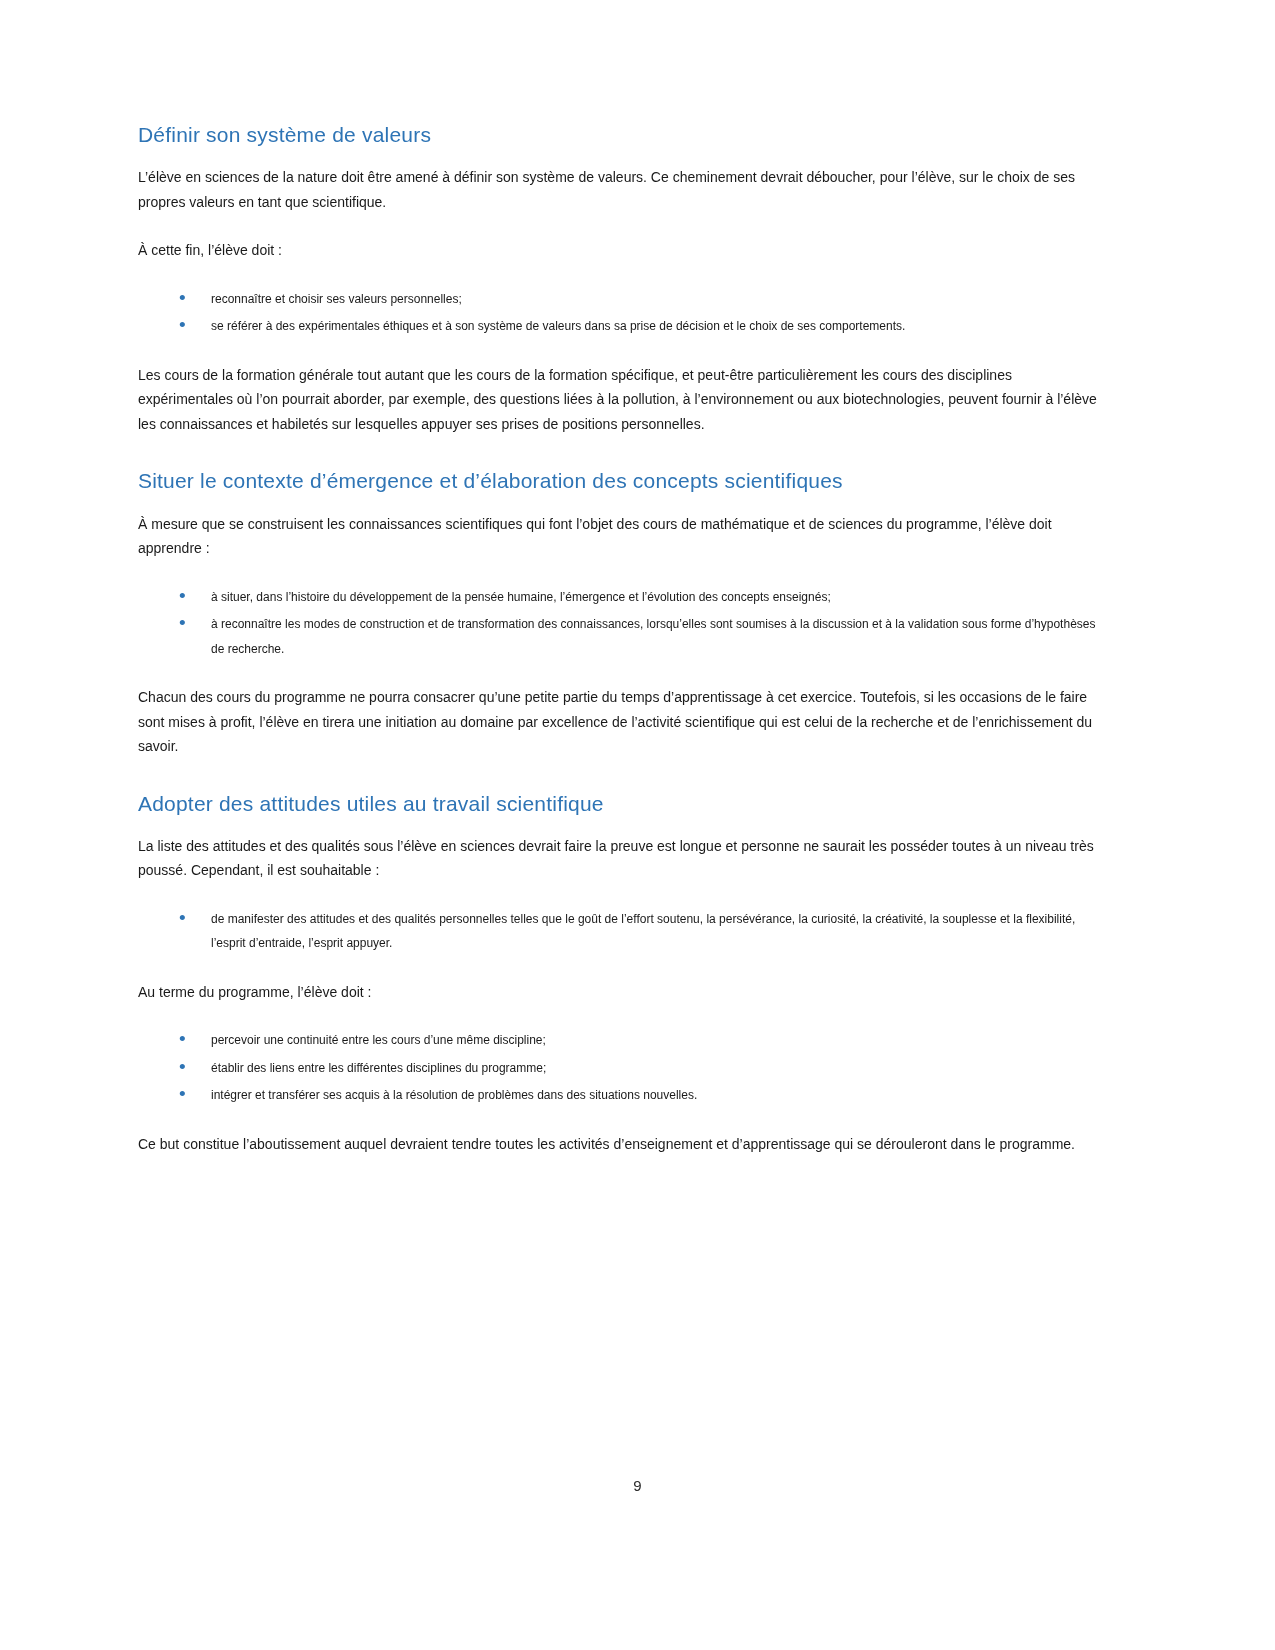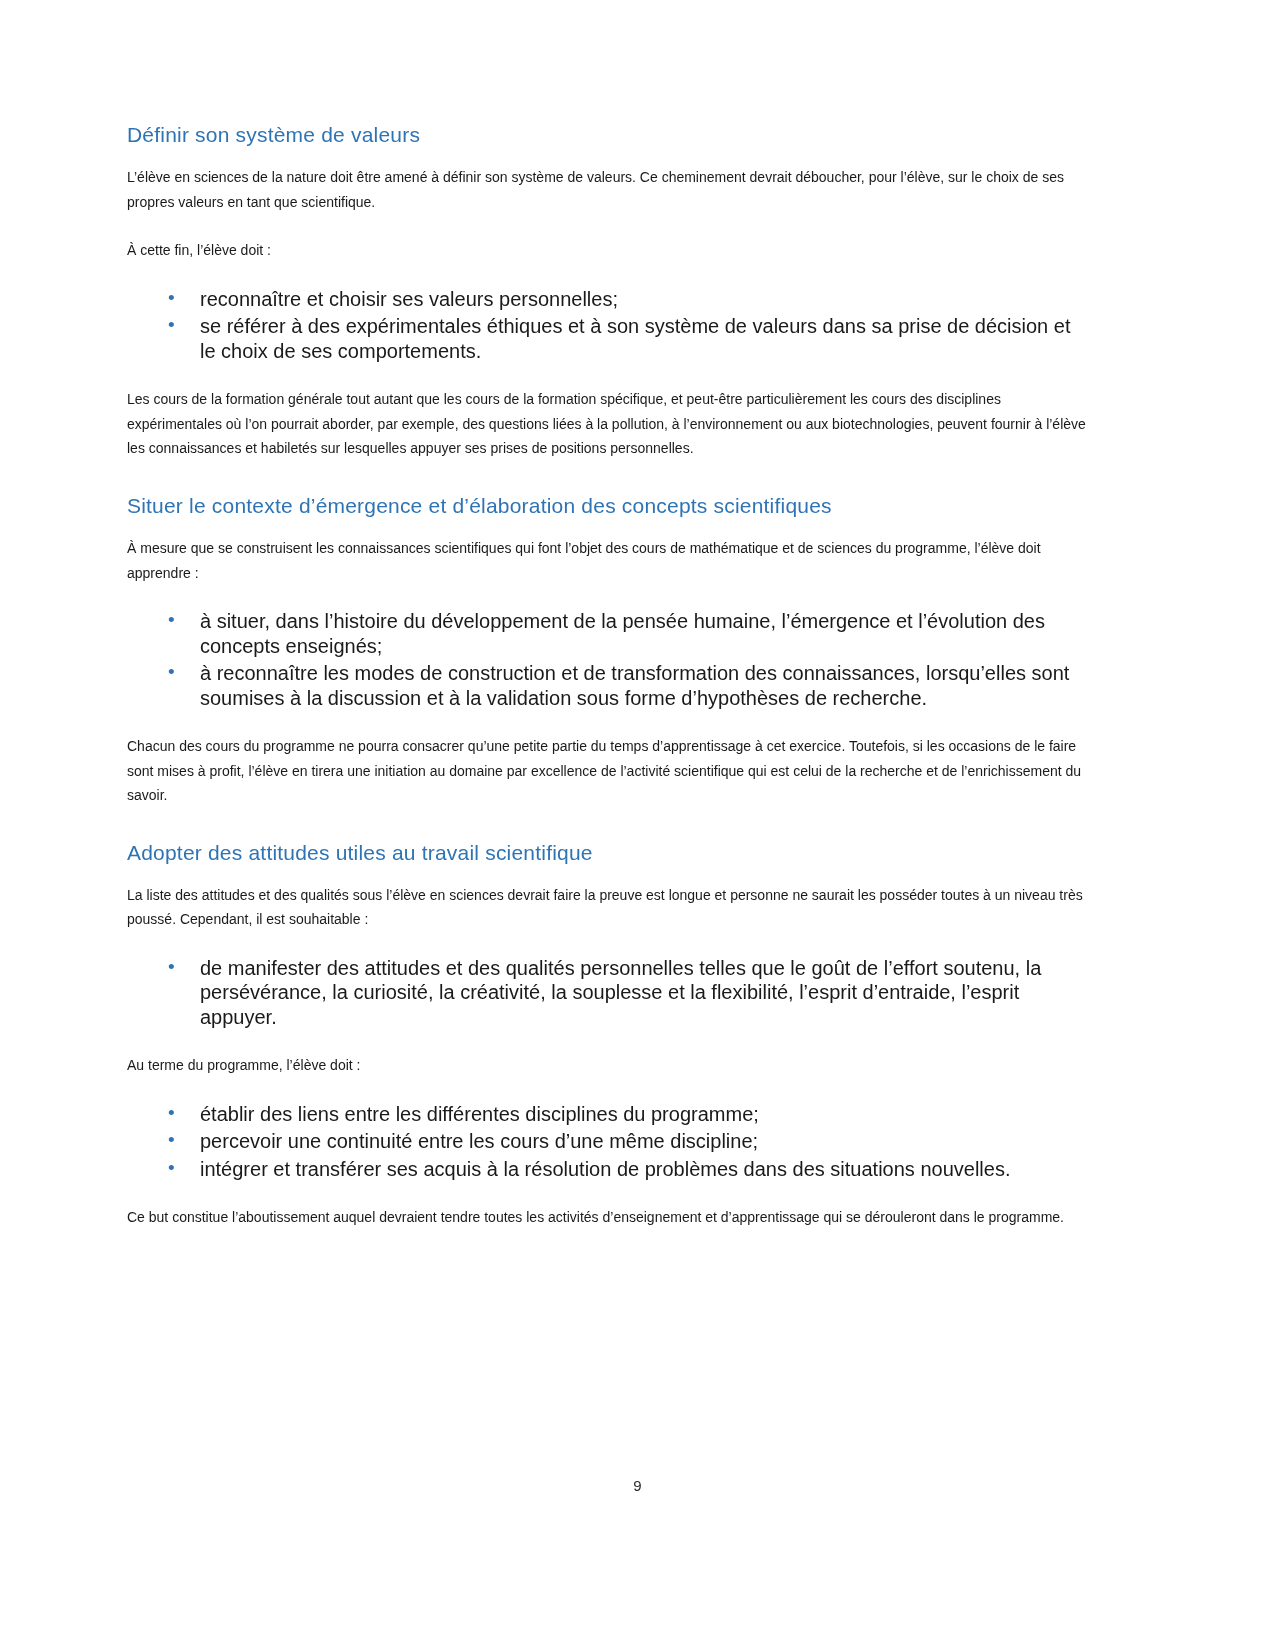--- a/index.html
+++ b/index.html
@@ -11,21 +11,21 @@
     height: 1650px;
     background: #ffffff;
     font-family: "Liberation Sans", "DejaVu Sans", sans-serif;
     color: var(--text-color, #1a1a1a);
     position: relative;
     overflow: hidden;
   }
   .content {
     position: absolute;
     top: 121px;
-    left: 127px;
+    left: 138px;
     width: 963px;
   }
   h2.section-heading {
     font-size: 21px;
     font-weight: 400;
     color: var(--heading-color, #2E74B5);
     margin: 31px 0 17px 0;
     line-height: 1.3;
     letter-spacing: 0.2px;
   }
@@ -34,21 +34,21 @@
   }
   p.paragraph {
     font-size: 14px;
     line-height: 24.5px;
     margin: 0 0 24px 0;
   }
   ul.bullet-list {
     list-style: none;
     margin: 0 0 24px 0;
     padding: 0 0 0 41px;
-    font-size: 20px;
+    font-size: 12px;
     line-height: 24.5px;
   }
   ul.bullet-list li {
     position: relative;
     padding-left: 32px;
     margin: 0 0 3px 0;
   }
   ul.bullet-list li::before {
     content: "\2022";
     position: absolute;
@@ -89,22 +89,22 @@
         <li>à reconnaître les modes de construction et de transformation des connaissances, lorsqu’elles sont soumises à la discussion et à la validation sous forme d’hypothèses de recherche.</li>
       </ul>
       <p class="paragraph">Chacun des cours du programme ne pourra consacrer qu’une petite partie du temps d’apprentissage à cet exercice. Toutefois, si les occasions de le faire sont mises à profit, l’élève en tirera une initiation au domaine par excellence de l’activité scientifique qui est celui de la recherche et de l’enrichissement du savoir.</p>
       <h2 class="section-heading">Adopter des attitudes utiles au travail scientifique</h2>
       <p class="paragraph">La liste des attitudes et des qualités sous l’élève en sciences devrait faire la preuve est longue et personne ne saurait les posséder toutes à un niveau très poussé. Cependant, il est souhaitable :</p>
       <ul class="bullet-list">
         <li>de manifester des attitudes et des qualités personnelles telles que le goût de l’effort soutenu, la persévérance, la curiosité, la créativité, la souplesse et la flexibilité, l’esprit d’entraide, l’esprit appuyer.</li>
       </ul>
       <p class="paragraph">Au terme du programme, l’élève doit :</p>
       <ul class="bullet-list">
+        <li>percevoir une continuité entre les cours d’une même discipline;</li>
         <li>établir des liens entre les différentes disciplines du programme;</li>
-        <li>percevoir une continuité entre les cours d’une même discipline;</li>
         <li>intégrer et transférer ses acquis à la résolution de problèmes dans des situations nouvelles.</li>
       </ul>
       <p class="paragraph">Ce but constitue l’aboutissement auquel devraient tendre toutes les activités d’enseignement et d’apprentissage qui se dérouleront dans le programme.</p>
     </div>
   <footer class="page-footer">
     <span class="page-number">9</span>
   </footer>
 </main>
 
 </body></html>

